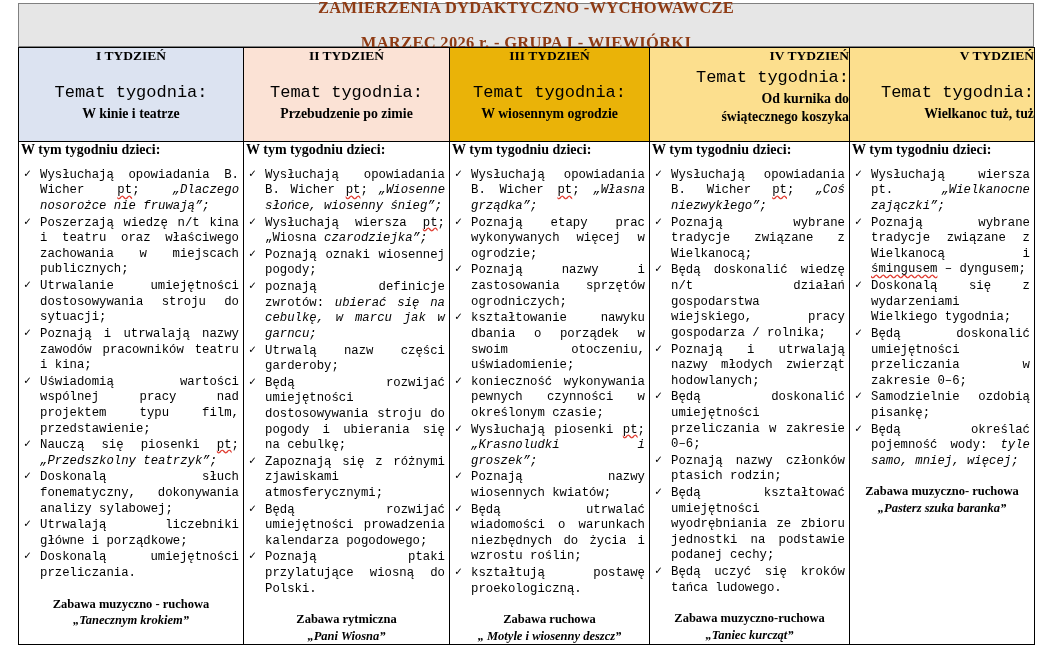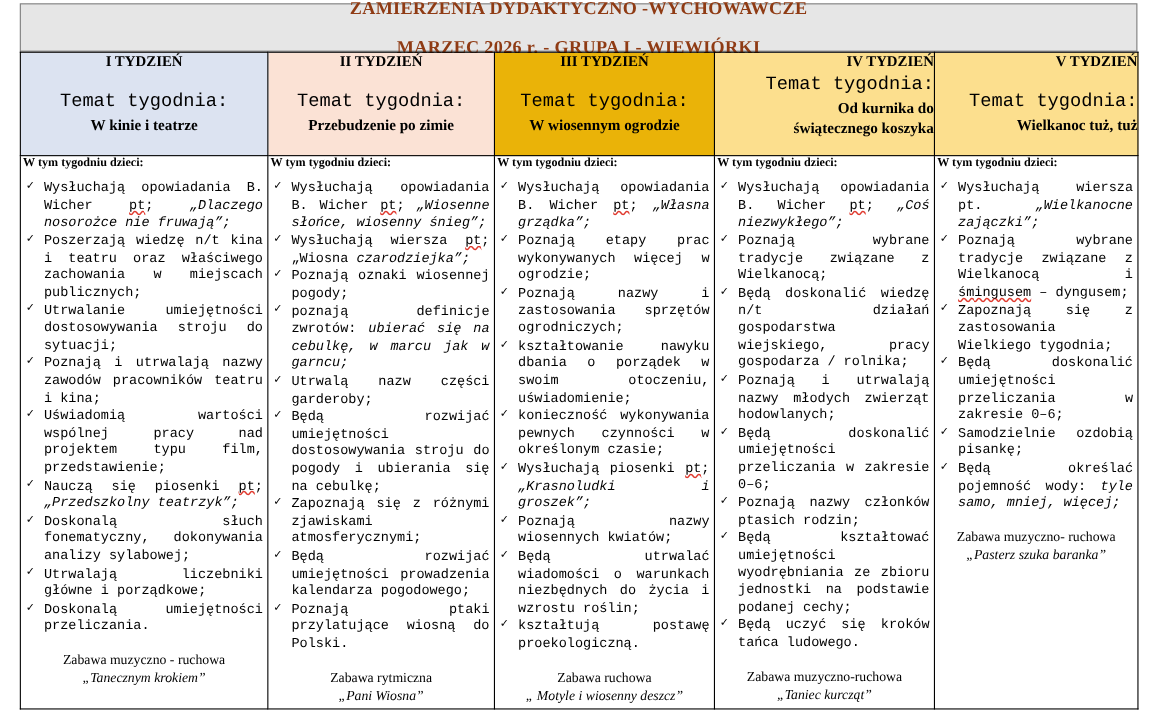--- a/index.html
+++ b/index.html
@@ -104,21 +104,21 @@
 
   
   .body-cell {
     height: 503px;
     padding: 11px 7px 6px 7px;
     vertical-align: top;
     background: #ffffff;
   }
   .intro {
     font-weight: bold;
-    font-size: 11px;
+    font-size: 14px;
     margin: 0 0 9px 2px;
     line-height: 1.2;
   }
   ul.bullets {
     list-style: none;
     margin: 4px;
     padding: 0;
     font-family: Liberation Mono, monospace;
   }
   ul.bullets li {
@@ -142,20 +142,21 @@
   }
   .it { font-style: italic; }
   .sp { text-decoration: underline; text-decoration-color: #e03a2f;
         text-decoration-style: wavy; text-decoration-skip-ink: none; }
 
   .closing {
     margin-top: 14px;
     text-align: center;
     font-size: 12.5px;
     line-height: 1.3;
+    font-weight: bold;
   }
   .closing .c-title { display: block; }
   .closing .c-sub { display: block; font-style: italic; }
 
   
   col.w1 { width: 225px; }
   col.w2 { width: 206px; }
   col.w3 { width: 200px; }
   col.w4 { width: 200px; }
   col.w5 { width: 185px; }
@@ -282,21 +283,21 @@
           <div class="closing">
             <span class="c-title">Zabawa muzyczno-ruchowa</span>
             <span class="c-sub">„Taniec kurcząt”</span>
           </div>
         </td>
         <td class="body-cell">
           <div class="intro">W tym tygodniu dzieci:</div>
           <ul class="bullets">
               <li>Wysłuchają wiersza pt. <span class="it">„Wielkanocne zajączki”;</span></li>
               <li>Poznają wybrane tradycje związane z Wielkanocą i <span class="sp">śmingusem</span> – dyngusem;</li>
-              <li>Zapoznają się z zastosowania Wielkiego tygodnia;</li>
+              <li>Doskonalą się z wydarzeniami Wielkiego tygodnia;</li>
               <li>Będą doskonalić umiejętności przeliczania w zakresie 0–6;</li>
               <li>Samodzielnie ozdobią pisankę;</li>
               <li>Będą określać pojemność wody: <span class="it">tyle samo, mniej, więcej;</span></li>
             </ul>
           <div class="closing">
             <span class="c-title">Zabawa muzyczno- ruchowa</span>
             <span class="c-sub">„Pasterz szuka baranka”</span>
           </div>
         </td>
       </tr>

